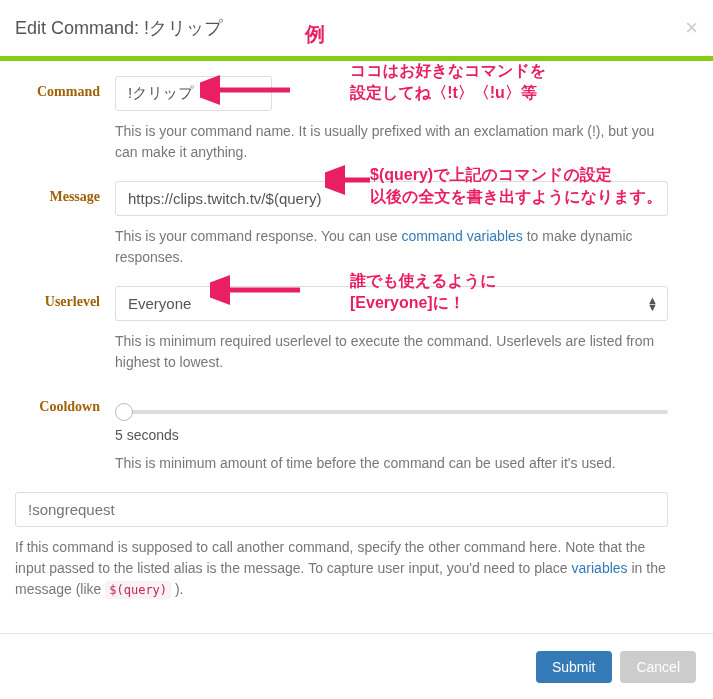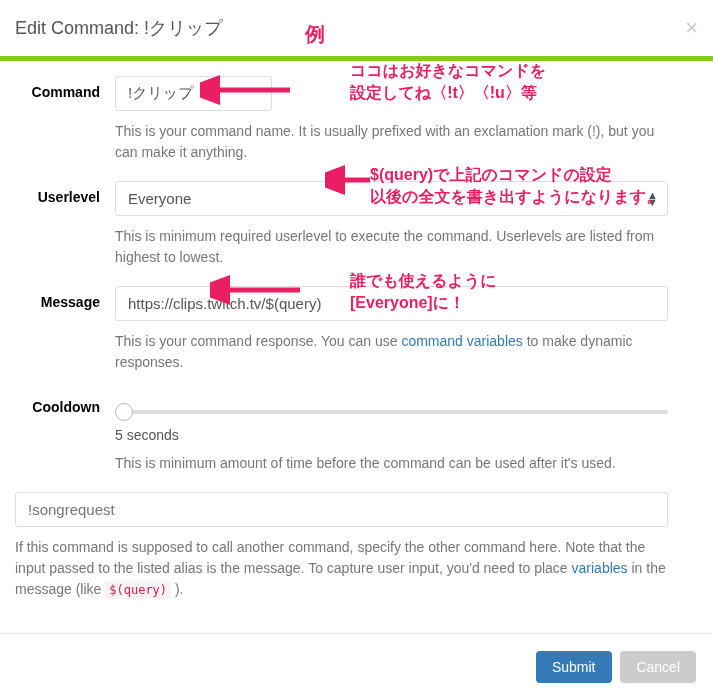--- a/index.html
+++ b/index.html
@@ -41,23 +41,24 @@
     .form-row {
       display: flex;
       margin-bottom: 18px;
       align-items: flex-start;
     }
     .label-col {
       width: 100px;
       text-align: right;
       padding-right: 15px;
       font-weight: 600;
-      color: #000000;
+      color: #a16207;
       padding-top: 8px;
       font-size: 14px;
+      font-family: Liberation Serif, serif;
     }
     .field-col {
       flex: 1;
       padding-right: 30px;
     }
     .text-input {
       width: 100%;
       padding: 8px 12px;
       border: 1px solid #ddd;
       border-radius: 3px;
@@ -191,37 +192,37 @@
 
     <div class="form-row">
       <div class="label-col">Command</div>
       <div class="field-col">
         <input type="text" class="text-input narrow" value="!クリップ" style="">
         <div class="help-text">This is your command name. It is usually prefixed with an exclamation mark (!), but you can make it anything.</div>
       </div>
     </div>
 
     <div class="form-row">
+      <div class="label-col">Message</div>
+      <div class="field-col">
+        <input type="text" class="text-input" value="https://clips.twitch.tv/$(query)" style="">
+        <div class="help-text">
+          <span>This is your command response. You can use </span><span class="link">command variables</span><span> to make dynamic responses.</span>
+        </div>
+      </div>
+    </div>
+
+    <div class="form-row">
       <div class="label-col">Userlevel</div>
       <div class="field-col">
         <div class="select-wrap">
           <div class="select-input">Everyone</div>
           <div class="select-arrows">▲<br>▼</div>
         </div>
         <div class="help-text">This is minimum required userlevel to execute the command. Userlevels are listed from highest to lowest.</div>
-      </div>
-    </div>
-
-    <div class="form-row">
-      <div class="label-col">Message</div>
-      <div class="field-col">
-        <input type="text" class="text-input" value="https://clips.twitch.tv/$(query)" style="">
-        <div class="help-text">
-          <span>This is your command response. You can use </span><span class="link">command variables</span><span> to make dynamic responses.</span>
-        </div>
       </div>
     </div>
 
     <div class="form-row">
       <div class="label-col">Cooldown</div>
       <div class="field-col">
         <div class="slider-wrap">
           <input type="range" class="slider" min="0" max="100" value="0" style="">
         </div>
         <div class="slider-value">5 seconds</div>

